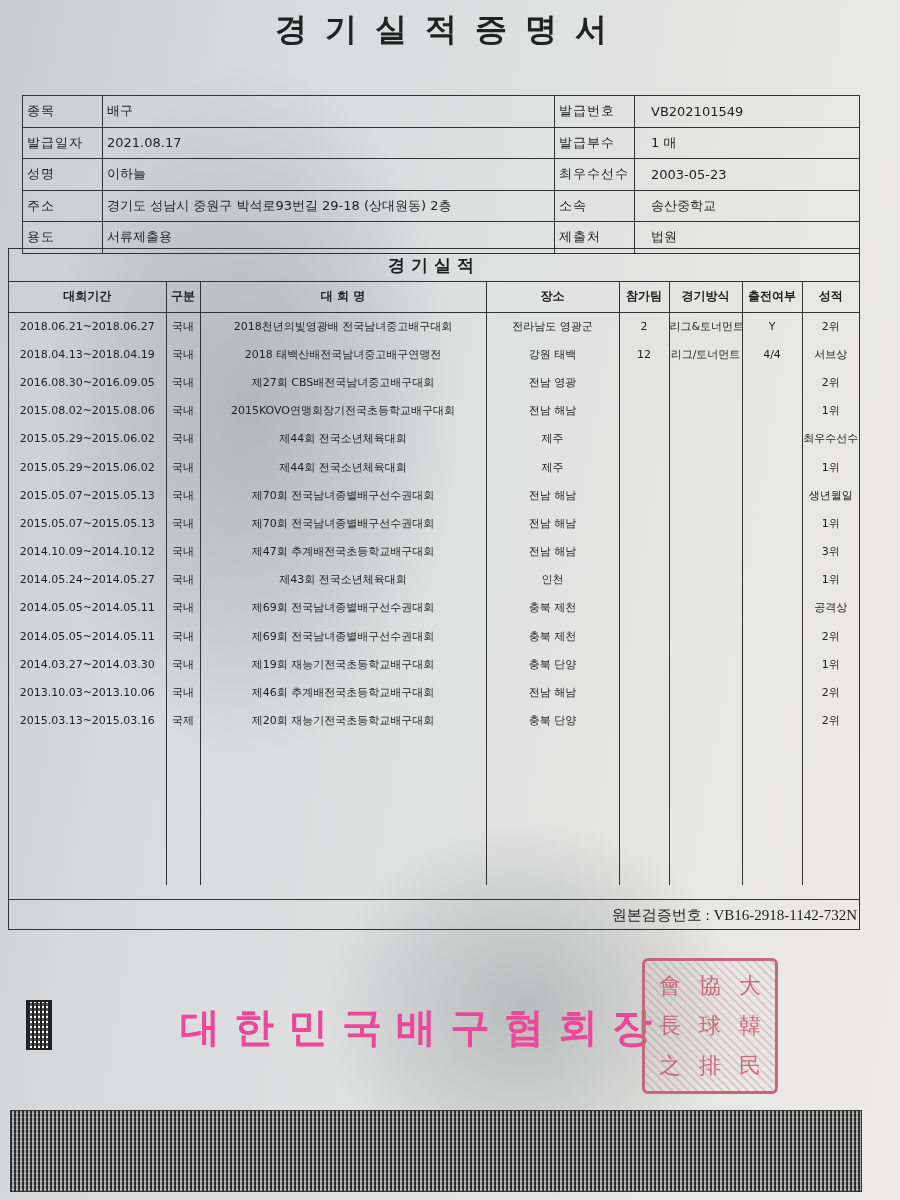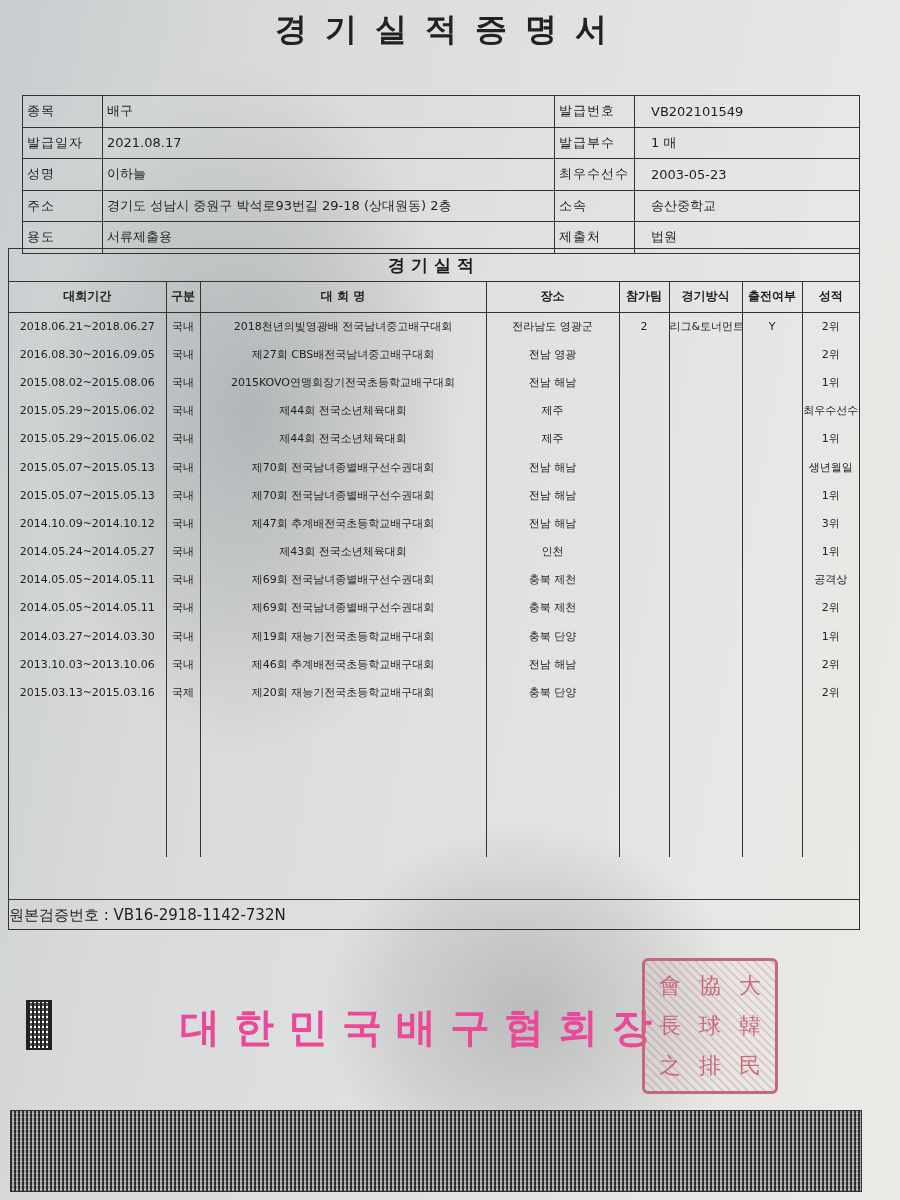--- a/index.html
+++ b/index.html
@@ -39,21 +39,21 @@
   }
   table.rt { width: 100%; border-collapse: collapse; font-size: 11px; table-layout: fixed; }
   .rt th { font-weight: bold; font-size: 12px; height: 30px; border-bottom: 1.5px solid #333; border-right: 1.2px solid #333; }
   .rt th:last-child, .rt td:last-child { border-right: none; }
   .rt td { height: 28.2px; border-right: 1.2px solid #333; white-space: nowrap; overflow: hidden; }
   .rt .c { text-align: center; }
   .rt .l { text-align: center; padding-left: 0; }
   .rt tr.filler td { height: 150px; }
   .verify {
     position: absolute; left: 0; bottom: 0; width: 100%; height: 30px; border-top: 1.5px solid #333;
-    text-align: left; padding-right: 2px; line-height: 30px; font-size: 15px;
+    text-align: right; padding-right: 2px; line-height: 30px; font-size: 15px; font-family: Liberation Serif, serif;
   }
   .qr {
     position: absolute; left: 26px; top: 1000px; width: 26px; height: 50px;
     background:
       repeating-linear-gradient(90deg, #222 0 2px, transparent 2px 4px),
       repeating-linear-gradient(0deg, #fff 0 2px, transparent 2px 5px);
     background-color: #555; border: 2px solid #222;
   }
   .issuer {
     position: absolute; left: 180px; top: 1000px; font-size: 40px; font-weight: bold;
@@ -149,20 +149,30 @@
           <td class="c">2018.06.21~2018.06.27</td>
           <td class="c">국내</td>
           <td class="l">2018천년의빛영광배 전국남녀중고배구대회</td>
           <td class="c">전라남도 영광군</td>
           <td class="c">2</td>
           <td class="c">리그&amp;토너먼트</td>
           <td class="c">Y</td>
           <td class="c">2위</td>
         </tr>
         <tr>
+          <td class="c">2018.04.13~2018.04.19</td>
+          <td class="c">국내</td>
+          <td class="l">2018 태백산배전국남녀중고배구연맹전</td>
+          <td class="c">강원 태백</td>
+          <td class="c">12</td>
+          <td class="c">리그/토너먼트</td>
+          <td class="c">4/4</td>
+          <td class="c">서브상</td>
+        </tr>
+        <tr>
           <td class="c">2016.08.30~2016.09.05</td>
           <td class="c">국내</td>
           <td class="l">제27회 CBS배전국남녀중고배구대회</td>
           <td class="c">전남 영광</td>
           <td class="c"></td>
           <td class="c"></td>
           <td class="c"></td>
           <td class="c">2위</td>
         </tr>
         <tr>

